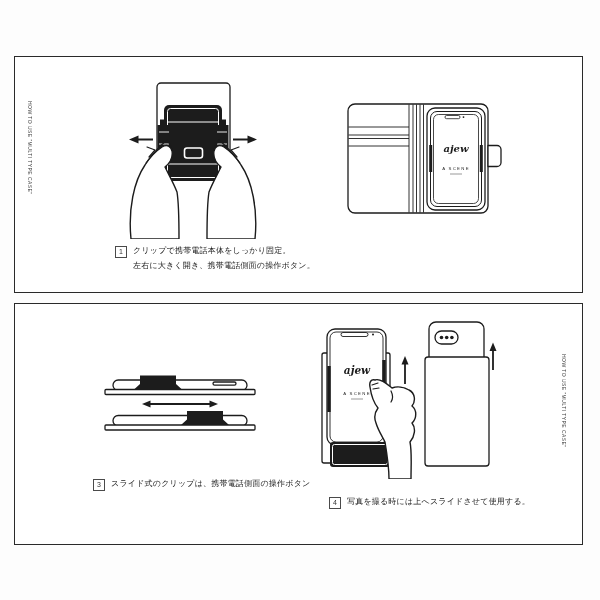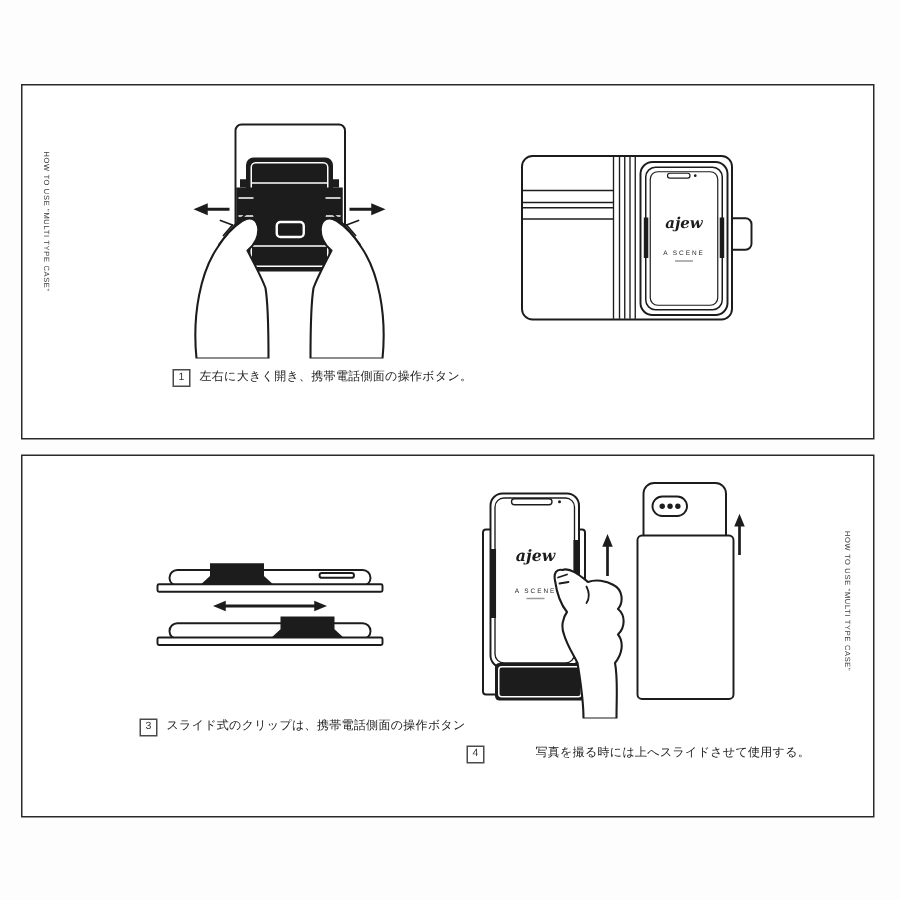--- a/index.html
+++ b/index.html
@@ -24,21 +24,21 @@
   .illus2{left:330px;top:38px;}
   .illus3{left:75px;top:56px;}
   .illus4{left:294px;top:10px;}
   .caption{
     position:absolute;display:flex;align-items:flex-start;
     font-size:8px;line-height:14.5px;color:#222;letter-spacing:.2px;
   }
   .caption1{left:100px;top:187px;}
   .caption2{left:318px;top:192px;}
   .caption3{left:78px;top:173px;}
-  .caption4{left:296px;top:191px;gap:28px;}
+  .caption4{left:314px;top:191px;}
   .numbox{
     display:inline-block;width:10px;height:10px;border:1px solid #4a4a4a;
     font-size:7px;line-height:10px;text-align:center;color:#333;
     margin-right:6px;margin-top:2px;flex-shrink:0;
   }
   .cap-lines{display:flex;flex-direction:column;}
   
   .w{fill:#ffffff;stroke:#1c1c1c;stroke-width:1.3;stroke-linejoin:round;}
   .k{fill:#1c1c1c;stroke:none;}
   .s{fill:none;stroke:#1c1c1c;stroke-width:.9;}
@@ -99,20 +99,21 @@
         <path class="hand" d="M 16,170 C 13,140 19,112 30,96 C 35,88 41,82 47,78 C 52,75 56,77 57,82 C 58,88 55,94 50,98 C 54,106 59,115 62,123 C 64,135 64,152 64,170 Z"></path>
         <path class="d" d="M 31,94 C 39,83 46,76 52,71"></path>
         <path class="d" d="M 52,71 C 55,74 56,78 57,81"></path>
         <path class="d" d="M 34,88 l 6,-7 M 40,81 l -8,-3"></path>
       </g>
     </svg>
 
     <div class="caption caption1">
       <span class="numbox">1</span>
       <span class="cap-lines">
+        <span>クリップで携帯電話本体をしっかり固定。</span>
         <span>左右に大きく開き、携帯電話側面の操作ボタン。</span>
       </span>
     </div>
 
     <svg class="illus illus2" width="200" height="140" viewBox="0 0 200 140">
       <g>
         <rect x="3" y="9" width="140" height="109" rx="7" class="w"></rect>
         <line x1="64" y1="9.5" x2="64" y2="117.5" class="s"></line>
         <line x1="3.5" y1="32" x2="64" y2="32" class="s"></line>
         <line x1="3.5" y1="40" x2="64" y2="40" class="s"></line>

